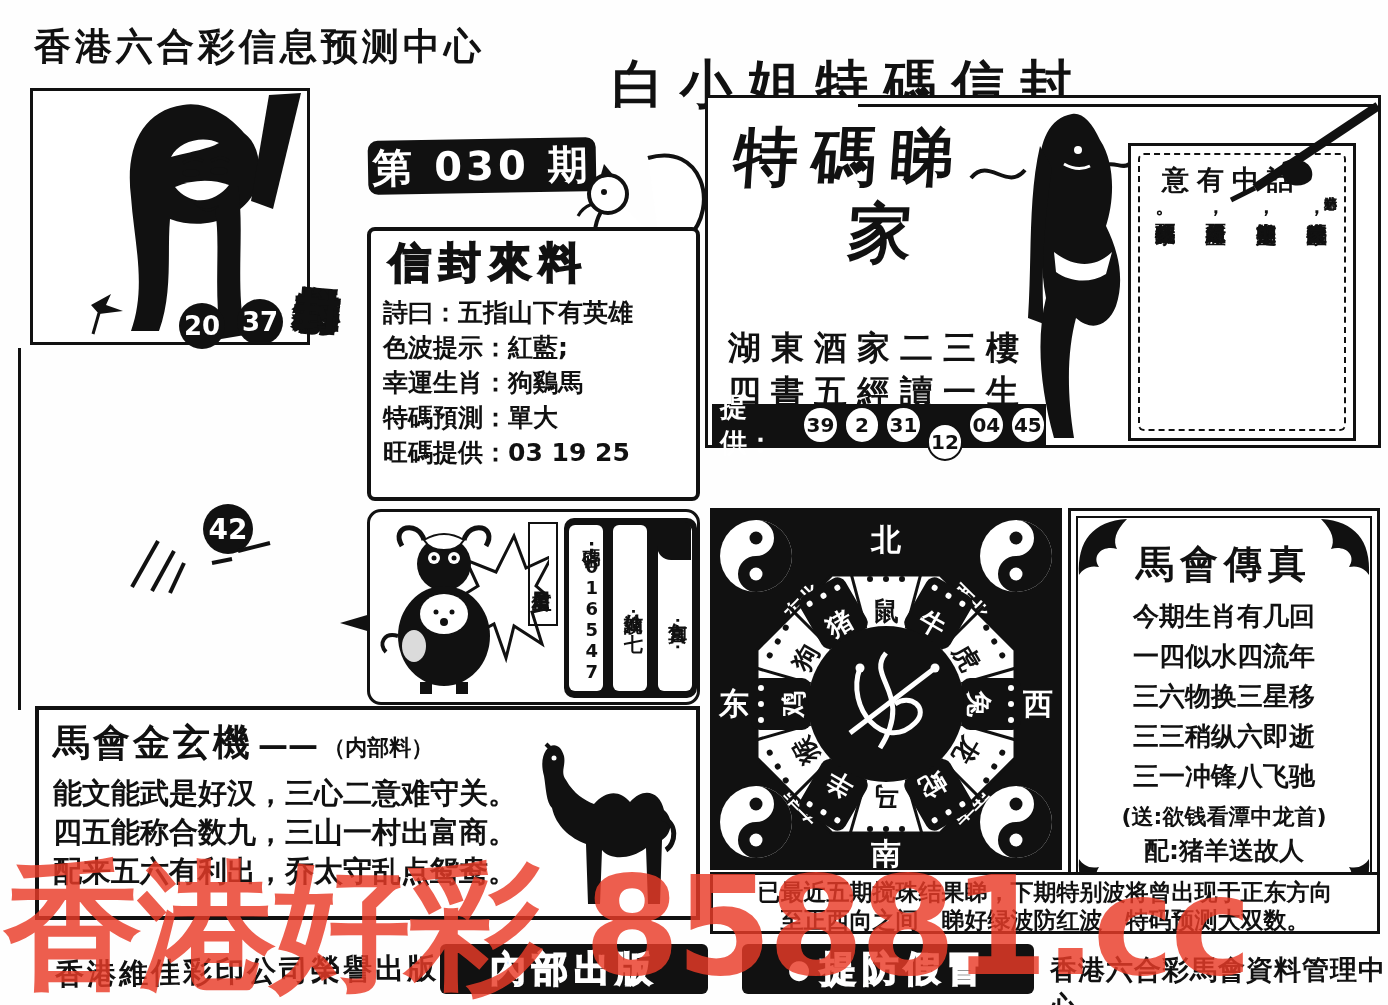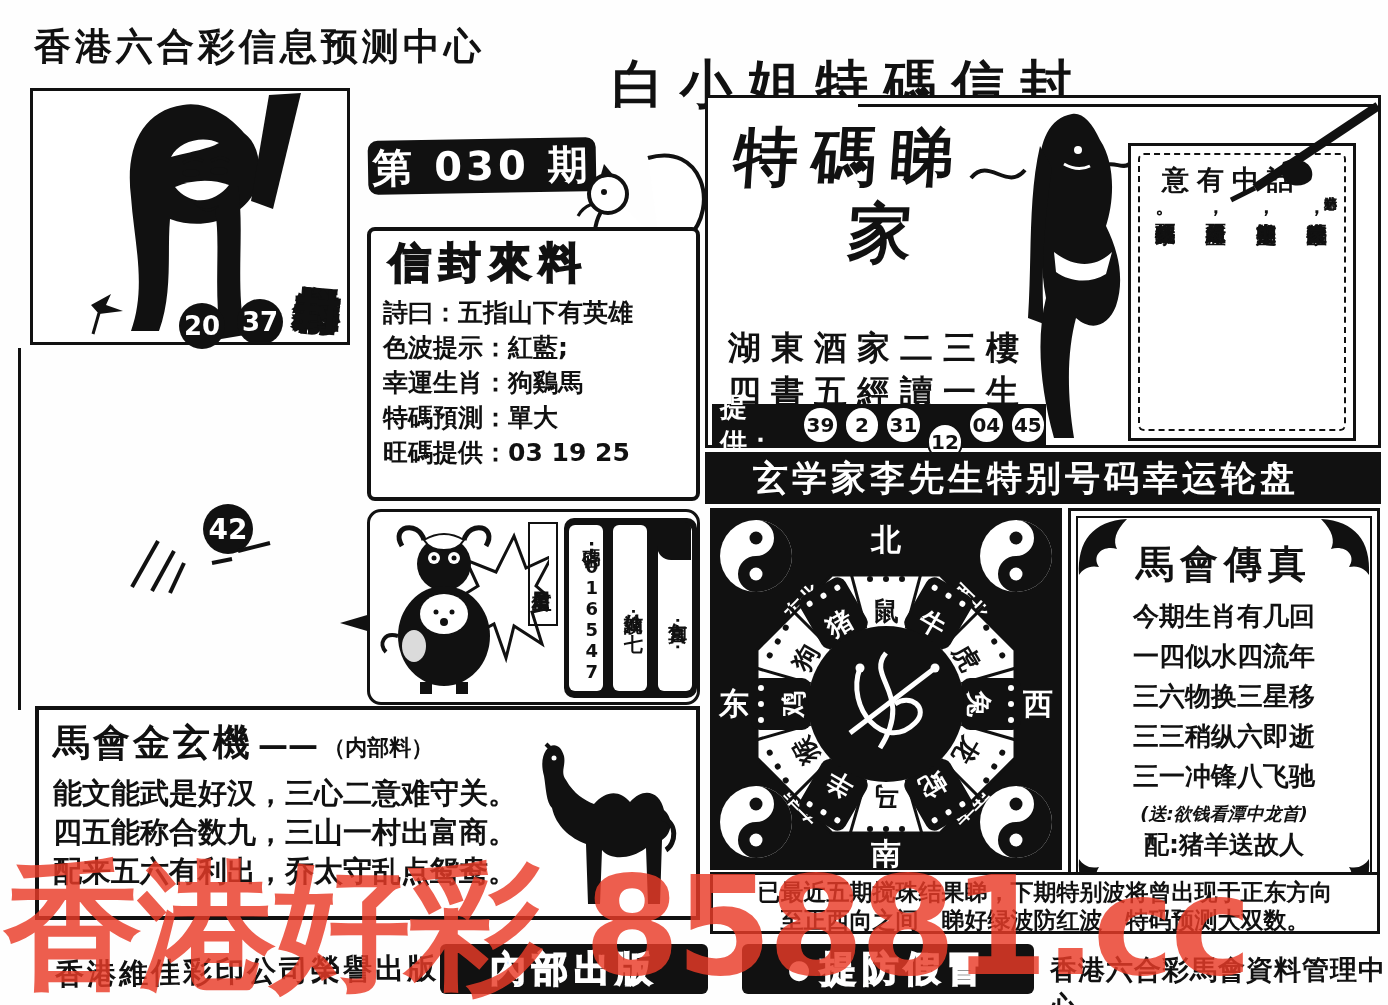--- a/index.html
+++ b/index.html
@@ -24,21 +24,21 @@
 </head>
 <body>
 
 <div id="page">
 
   <div class="abs b" style="left:34px;top:22px;font-size:37px;letter-spacing:4px;">香港六合彩信息预测中心</div>
   <div class="abs b" style="left:612px;top:14px;font-size:52px;letter-spacing:16px;margin-top:36px;">白小姐特碼信封</div>
 
   <div class="abs" style="left:18px;top:348px;width:3px;height:362px;background:#111;"></div>
 
-  <div class="box" style="left:30px;top:88px;width:320px;height:257px;text-decoration:underline;">
+  <div class="box" style="left:30px;top:88px;width:280px;height:257px;text-decoration:underline;">
     <svg width="320" height="251" viewBox="0 0 320 251">
       <path d="M150,14 C108,20 92,58 98,106 C101,150 114,196 98,240 L126,240 C140,202 134,160 137,128 C170,140 202,128 217,108 C230,90 230,56 211,42 C196,24 172,10 150,14 Z" fill="#111"></path>
       <path d="M138,66 C146,50 170,44 186,52 C176,58 152,62 138,66 Z" fill="#fff"></path>
       <path d="M142,96 C160,88 180,88 196,94 C182,112 158,116 142,96 Z" fill="#fff"></path>
       <ellipse cx="158" cy="82" rx="9" ry="4" fill="#111"></ellipse>
       <ellipse cx="186" cy="80" rx="9" ry="4" fill="#111"></ellipse>
       <path d="M150,72 q10,-7 20,-2" stroke="#111" stroke-width="3" fill="none"></path>
       <path d="M178,70 q10,-6 18,0" stroke="#111" stroke-width="3" fill="none"></path>
       <path d="M160,112 q12,10 26,2 q-10,14 -26,-2 Z" fill="#111"></path>
       <path d="M236,4 L268,2 L240,118 L218,110 Z" fill="#111"></path>
@@ -183,21 +183,20 @@
       <span class="b" style="color:#fff;font-size:27px;">提供：</span>
       <span class="wball" style="width:34px;height:34px;font-size:20px;">39</span>
       <span class="wball" style="width:34px;height:34px;font-size:20px;">2</span>
       <span class="wball" style="width:34px;height:34px;font-size:20px;">31</span>
       <span class="wball" style="width:34px;height:34px;font-size:20px;margin-top:34px;">12</span>
       <span class="wball" style="width:34px;height:34px;font-size:20px;">04</span>
       <span class="wball" style="width:34px;height:34px;font-size:20px;">45</span>
     </div>
   </div>
 
-  <div class="abs badge b" style="left:705px;top:452px;width:676px;height:52px;font-size:35px;letter-spacing:4px;justify-content:flex-start;padding-left:48px;box-sizing:border-box;">玄学家李先生特别号码幸运轮盘</div>
 
   <svg class="abs" style="left:710px;top:508px;" width="352" height="362" viewBox="0 0 352 362">
     <defs>
       <g id="yy">
         <circle r="36" fill="#fff"></circle>
         <path d="M0,-36 a36,36 0 0 1 0,72 a18,18 0 0 1 0,-36 a18,18 0 0 0 0,-36 Z" fill="#111"></path>
         <circle cy="-18" r="6.5" fill="#111"></circle>
           <circle cy="18" r="6.5" fill="#fff"></circle>
       </g>
     </defs>
@@ -331,21 +330,21 @@
         <path d="M4,60 C2,26 18,6 52,4 C40,16 38,26 42,34 C28,30 16,40 24,52 C14,50 8,54 4,60 Z" fill="#111"></path>
       </svg>
     <div class="b" style="font-size:38px;margin-top:28px;letter-spacing:6px;font-family:'DejaVu Serif',serif;">馬會傳真</div>
     <div class="b" style="font-size:26px;line-height:40px;margin-top:6px;">
       <div>今期生肖有几回</div>
       <div>一四似水四流年</div>
       <div>三六物换三星移</div>
       <div>三三稍纵六即逝</div>
       <div>三一冲锋八飞驰</div>
     </div>
-    <div class="b" style="font-size:18px;margin-top:6px;font-style:italic;">(送:欲钱看潭中龙首)</div>
+    <div class="b" style="font-size:22px;margin-top:6px;">(送:欲钱看潭中龙首)</div>
     <div class="b" style="font-size:25px;margin-top:2px;">配:猪羊送故人</div>
   </div>
 
   <div class="box" style="left:710px;top:872px;width:670px;height:62px;text-align:center;padding-top:3px;">
     <div class="b" style="font-size:23px;line-height:28px;">已最近五期搅珠结果睇，下期特别波将曾出现于正东方向</div>
     <div class="b" style="font-size:23px;line-height:28px;">至正西向之间　睇好绿波防红波　特码预测大双数。</div>
   </div>
 
   <div class="abs b" style="left:55px;top:952px;font-size:29px;letter-spacing:3px;transform:rotate(-1deg);">香港維佳彩印公司榮譽出版</div>
   <div class="abs badge" style="left:440px;top:944px;width:268px;height:50px;border-radius:6px;">

